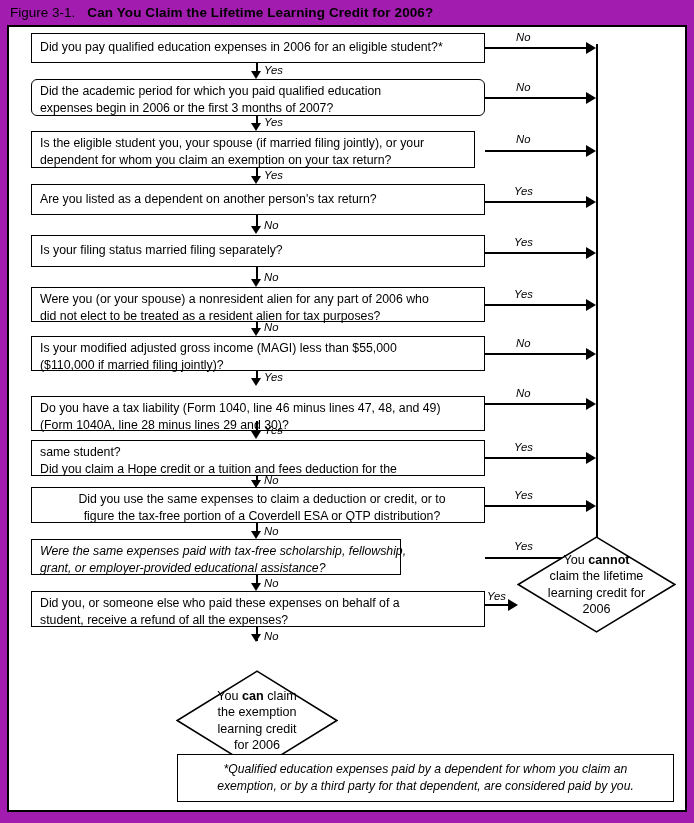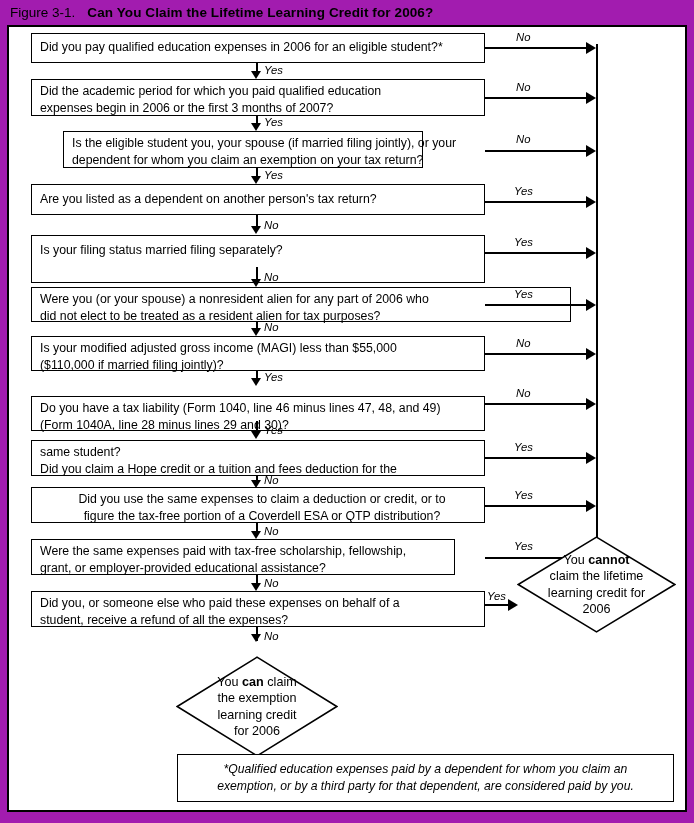--- a/index.html
+++ b/index.html
@@ -151,39 +151,39 @@
   <div id="figure-title">
     <span class="fig-num">Figure 3-1.</span><span class="fig-head">Can You Claim the Lifetime Learning Credit for 2006?</span>
   </div>
 
   <div id="outer-frame"></div>
 
   <div class="qbox" style="left:31px; top:33px; width:454px; height:30px; padding-top:5px;">
     <span class="qline">Did you pay qualified education expenses in 2006 for an eligible student?*</span>
   </div>
 
-  <div class="qbox" style="left:31px; top:79px; width:454px; height:37px;">
+  <div class="qbox" style="left:31px; top:79px; width:454px; height:37px;border-radius:6px;">
     <span class="qline">Did the academic period for which you paid qualified education</span>
     <span class="qline">expenses begin in 2006 or the first 3 months of 2007?</span>
   </div>
 
-  <div class="qbox" style="left:31px; top:131px; width:360px; height:37px;margin-left:32px;">
+  <div class="qbox" style="left:31px; top:131px; width:444px; height:37px;">
     <span class="qline">Is the eligible student you, your spouse (if married filing jointly), or your</span>
     <span class="qline">dependent for whom you claim an exemption on your tax return?</span>
   </div>
 
   <div class="qbox" style="left:31px; top:184px; width:454px; height:31px; padding-top:6px;">
     <span class="qline">Are you listed as a dependent on another person's tax return?</span>
   </div>
 
-  <div class="qbox" style="left:31px; top:235px; width:454px; height:48px; padding-top:6px;">
+  <div class="qbox" style="left:31px; top:235px; width:454px; height:32px; padding-top:6px;">
     <span class="qline">Is your filing status married filing separately?</span>
   </div>
 
-  <div class="qbox" style="left:31px; top:287px; width:540px; height:35px;">
+  <div class="qbox" style="left:31px; top:287px; width:454px; height:35px;">
     <span class="qline">Were you (or your spouse) a nonresident alien for any part of 2006 who</span>
     <span class="qline">did not elect to be treated as a resident alien for tax purposes?</span>
   </div>
 
   <div class="qbox" style="left:31px; top:336px; width:454px; height:35px;">
     <span class="qline">Is your modified adjusted gross income (MAGI) less than $55,000</span>
     <span class="qline">($110,000 if married filing jointly)?</span>
   </div>
 
   <div class="qbox" style="left:31px; top:396px; width:454px; height:35px;">
@@ -194,21 +194,21 @@
   <div class="qbox" style="left:31px; top:440px; width:454px; height:36px;">
     <span class="qline">same student?</span>
     <span class="qline">Did you claim a Hope credit or a tuition and fees deduction for the</span>
   </div>
 
   <div class="qbox" style="left:31px; top:487px; width:454px; height:36px;text-align:center;">
     <span class="qline">Did you use the same expenses to claim a deduction or credit, or to</span>
     <span class="qline">figure the tax-free portion of a Coverdell ESA or QTP distribution?</span>
   </div>
 
-  <div class="qbox" style="left:31px; top:539px; width:424px; height:36px;">
+  <div class="qbox" style="left:31px; top:539px; width:370px; height:36px;font-style:italic;">
     <span class="qline">Were the same expenses paid with tax-free scholarship, fellowship,</span>
     <span class="qline">grant, or employer-provided educational assistance?</span>
   </div>
 
   <div class="qbox" style="left:31px; top:591px; width:454px; height:36px;">
     <span class="qline">Did you, or someone else who paid these expenses on behalf of a</span>
     <span class="qline">student, receive a refund of all the expenses?</span>
   </div>
 
   <div class="vline" style="left:256px; top:63px; height:10px;"></div>
@@ -316,21 +316,21 @@
       <polygon points="79.5,1.2 157.8,48.5 79.5,95.8 1.2,48.5" fill="#ffffff" stroke="#000000" stroke-width="1.5"></polygon>
     </svg>
     <div class="diamond-text">
       <span class="dline"><span>You </span><b>cannot</b></span>
       <span class="dline">claim the lifetime</span>
       <span class="dline">learning credit for</span>
       <span class="dline">2006</span>
     </div>
   </div>
 
-  <div class="diamond-wrap" style="left:176px; top:656px; width:162px; height:101px;">
+  <div class="diamond-wrap" style="left:176px; top:670px; width:162px; height:101px;">
     <svg width="162" height="101" viewBox="0 0 162 101">
       <polygon points="81,1.2 160.8,50.5 81,99.8 1.2,50.5" fill="#ffffff" stroke="#000000" stroke-width="1.5"></polygon>
     </svg>
     <div class="diamond-text">
       <span class="dline"><span>You </span><b>can</b><span> claim</span></span>
       <span class="dline">the exemption</span>
       <span class="dline">learning credit</span>
       <span class="dline">for 2006</span>
     </div>
   </div>

